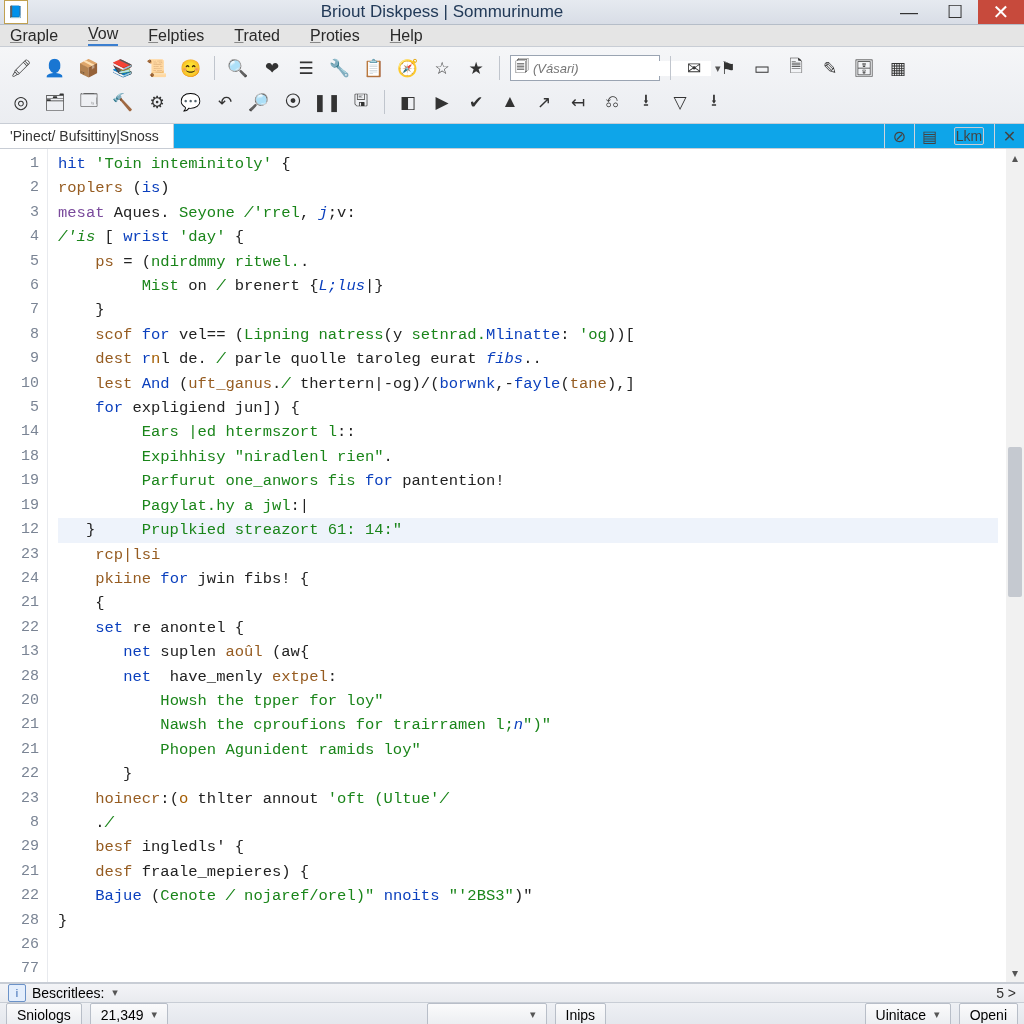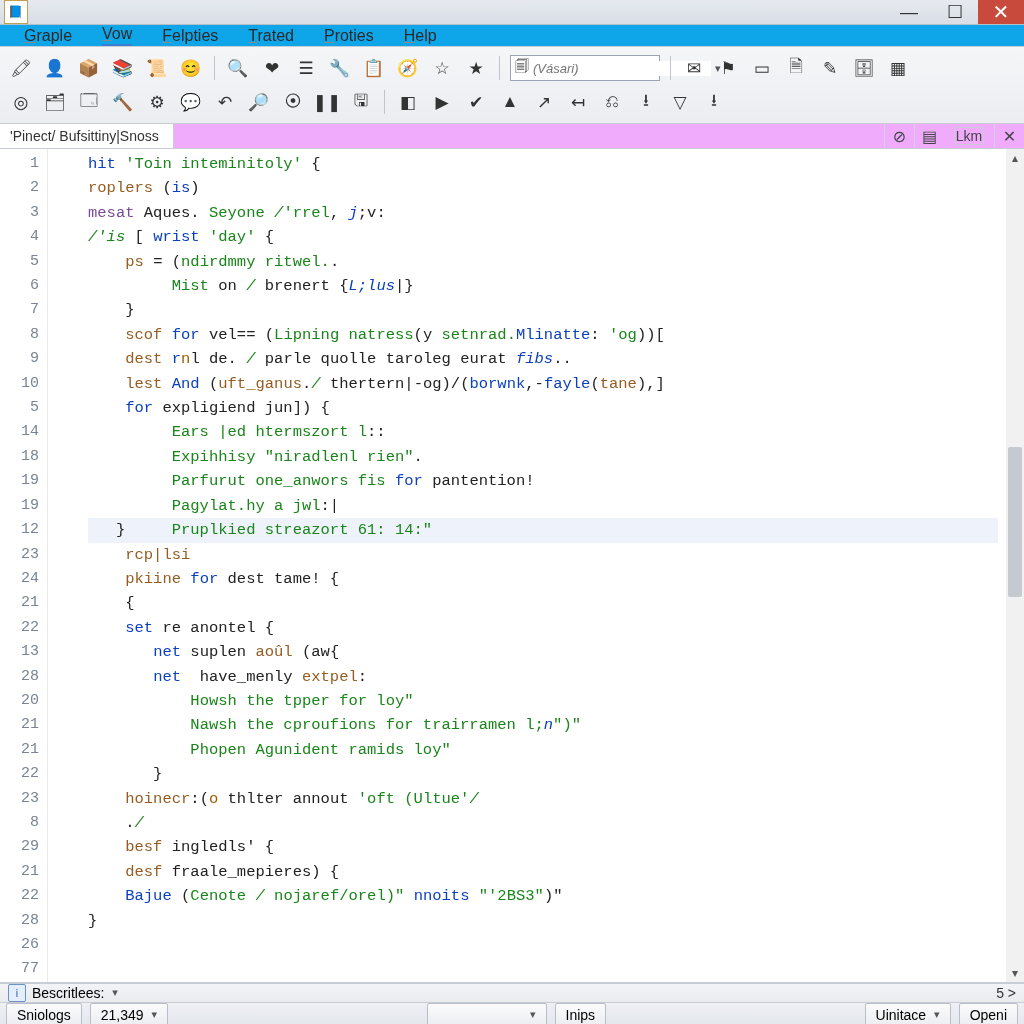--- a/index.html
+++ b/index.html
@@ -32,23 +32,23 @@
   margin-left: auto; display: flex; height: 100%;
 }
 .win-controls div {
   width: 46px; display: flex; align-items: center; justify-content: center;
   font-size: 18px; color: #333;
 }
 .win-controls .close { background: #c74a3c; color: #fff; font-size: 20px; }
 .win-controls .min, .win-controls .max { background: transparent; }
 
 .menubar {
-  height: 34px; background: #0ea5e9;
+  height: 34px; background: #e5e5e5;
   border-bottom: 1px solid #c8cdd5;
-  display: flex; align-items: center; padding: 0 24px;
+  display: flex; align-items: center; padding: 0 10px;
   gap: 30px;
   font-size: 16px; color: #2a2a2a;
 }
 .menubar .menu-item.active { border-bottom: 2px solid #3b7fd0; padding-bottom: 1px; }
 .menubar .menu-item span.ul { text-decoration: underline; text-decoration-color: #888; }
 
 .toolbar {
   background: linear-gradient(#f5f6f8,#ebedf1);
   border-bottom: 1px solid #c8cdd5;
   padding: 4px 8px;
@@ -64,21 +64,21 @@
 .search-box {
   display: flex; align-items: center;
   border: 1px solid #9aa4b2; background: #fff;
   height: 26px; width: 150px; padding: 0 4px;
   gap: 4px;
 }
 .search-box input { border: none; outline: none; flex: 1; font-size: 13px; font-style: italic; color: #a16207; }
 .search-box .chev { color: #555; font-size: 11px; }
 
 .tabstrip {
-  height: 32px; background: #f0abfc;
+  height: 32px; background: #0ea5e9;
   border-bottom: 1px solid #c8cdd5;
   display: flex; align-items: stretch; justify-content: flex-end;
 }
 .file-tab {
   display: flex; align-items: center;
   padding: 0 14px 0 10px;
   border-right: 1px solid #c8cdd5;
   background: #fff; font-size: 14px; color: #333;
   gap: 2px;
 }
@@ -100,21 +100,21 @@
   color: #7a8494; text-align: right; font-size: 15px;
   font-family: Consolas, "Courier New", monospace;
 }
 .gutter div { padding: 0 8px; line-height: 24.4px; }
 .code {
   flex: 1; padding: 3px 8px 6px 10px;
   font-family: Consolas, "Courier New", monospace;
   font-size: 15.5px; line-height: 24.4px;
   position: relative;
 }
-.code .line { white-space: pre; margin-left: 30px; }
+.code .line { white-space: pre; }
 .code .line.hl { background: #eef3fb; }
 .code .kw   { color: #0a3fbd; }
 .code .kwi  { color: #0a3fbd; font-style: italic; }
 .code .ty   { color: #7a4a9c; }
 .code .s    { color: #1a851a; }
 .code .cm   { color: #1a851a; font-style: italic; }
 .code .id   { color: #965c21; }
 .code .nm   { color: #222; }
 .code .fn   { color: #0a3fbd; }
 .code .num  { color: #a35c00; }
@@ -151,20 +151,21 @@
 .status-cell.btn { cursor: pointer; background: linear-gradient(#fbfbfc,#ebedf1); }
 .status-cell .chev { margin-left: 8px; color:#555; font-size:11px;}
 .statusbar .spacer { flex:1; }
 .statusbar .wide { width: 120px; }
 </style>
 </head>
 <body>
 
 <div class="titlebar">
   <div class="icon-box">📘</div>
+  <div class="title">Briout Diskpess | Sommurinume</div>
   <div class="win-controls">
     <div class="min">—</div>
     <div class="max">☐</div>
     <div class="close">✕</div>
   </div>
 </div>
 
 <div class="menubar" id="menubar">
     <div class="menu-item"><span class="ul">G</span>raple</div>
     <div class="menu-item active"><span class="ul">V</span>ow</div>
@@ -297,21 +298,21 @@
       <div class="line"><span class="nm">    </span><span class="id">dest</span><span class="nm"> </span><span class="kw">r</span><span class="num">n</span><span class="nm">l de. </span><span class="cm">/</span><span class="nm"> parle quolle taroleg eurat </span><span class="kwi">fibs</span><span class="nm">..</span></div>
       <div class="line"><span class="nm">    </span><span class="id">lest</span><span class="nm"> </span><span class="kw">And</span><span class="nm"> (</span><span class="id">uft_ganus</span><span class="nm">.</span><span class="cm">/</span><span class="nm"> therter</span><span class="nm">n|-og)/(</span><span class="fn">borwnk</span><span class="nm">,-</span><span class="fn">fayle</span><span class="nm">(</span><span class="id">tane</span><span class="nm">),]</span></div>
       <div class="line"><span class="nm"></span></div>
       <div class="line"><span class="nm">    </span><span class="kw">for</span><span class="nm"> expligiend jun]) {</span></div>
       <div class="line"><span class="nm">         </span><span class="s">Ears |ed htermszort l</span><span class="nm">::</span></div>
       <div class="line"><span class="nm">         </span><span class="s">Expihhisy </span><span class="s">"niradlenl rien"</span><span class="nm">.</span></div>
       <div class="line"><span class="nm">         </span><span class="s">Parfurut one_anwors fis</span><span class="nm"> </span><span class="kw">for</span><span class="nm"> pantention!</span></div>
       <div class="line"><span class="nm">         </span><span class="s">Pagylat.hy a jwl</span><span class="nm">:|</span></div>
       <div class="line hl"><span class="nm">   }     </span><span class="s">Pruplkied streazort 61: 14:"</span></div>
       <div class="line"><span class="nm">    </span><span class="id">rcp|lsi</span></div>
-      <div class="line"><span class="nm">    </span><span class="id">pkiine</span><span class="nm"> </span><span class="kw">for</span><span class="nm"> dest tame! {</span></div>
+      <div class="line"><span class="nm">    </span><span class="id">pkiine</span><span class="nm"> </span><span class="kw">for</span><span class="nm"> jwin fibs! {</span></div>
       <div class="line"><span class="nm">    {</span></div>
       <div class="line"><span class="nm">    </span><span class="kw">set</span><span class="nm"> re anontel {</span></div>
       <div class="line"><span class="nm">       </span><span class="kw">net</span><span class="nm"> suplen </span><span class="id">aoûl</span><span class="nm"> (aw{</span></div>
       <div class="line"><span class="nm">       </span><span class="kw">net</span><span class="nm">  have_menly </span><span class="id">extpel</span><span class="nm">:</span></div>
       <div class="line"><span class="nm">           </span><span class="s">Howsh the tpper for loy"</span></div>
       <div class="line"><span class="nm">           </span><span class="s">Nawsh the cproufions for trairramen l;</span><span class="kwi">n</span><span class="s">")"</span></div>
       <div class="line"><span class="nm">           </span><span class="s">Phopen Agunident ramids loy"</span></div>
       <div class="line"><span class="nm">       }</span></div>
       <div class="line"><span class="nm">    </span><span class="id">hoinecr</span><span class="nm">:(</span><span class="num">o</span><span class="nm"> thlter annout </span><span class="s">'oft (Ultue'</span><span class="cm">/</span></div>
       <div class="line"><span class="nm">    .</span><span class="cm">/</span></div>

